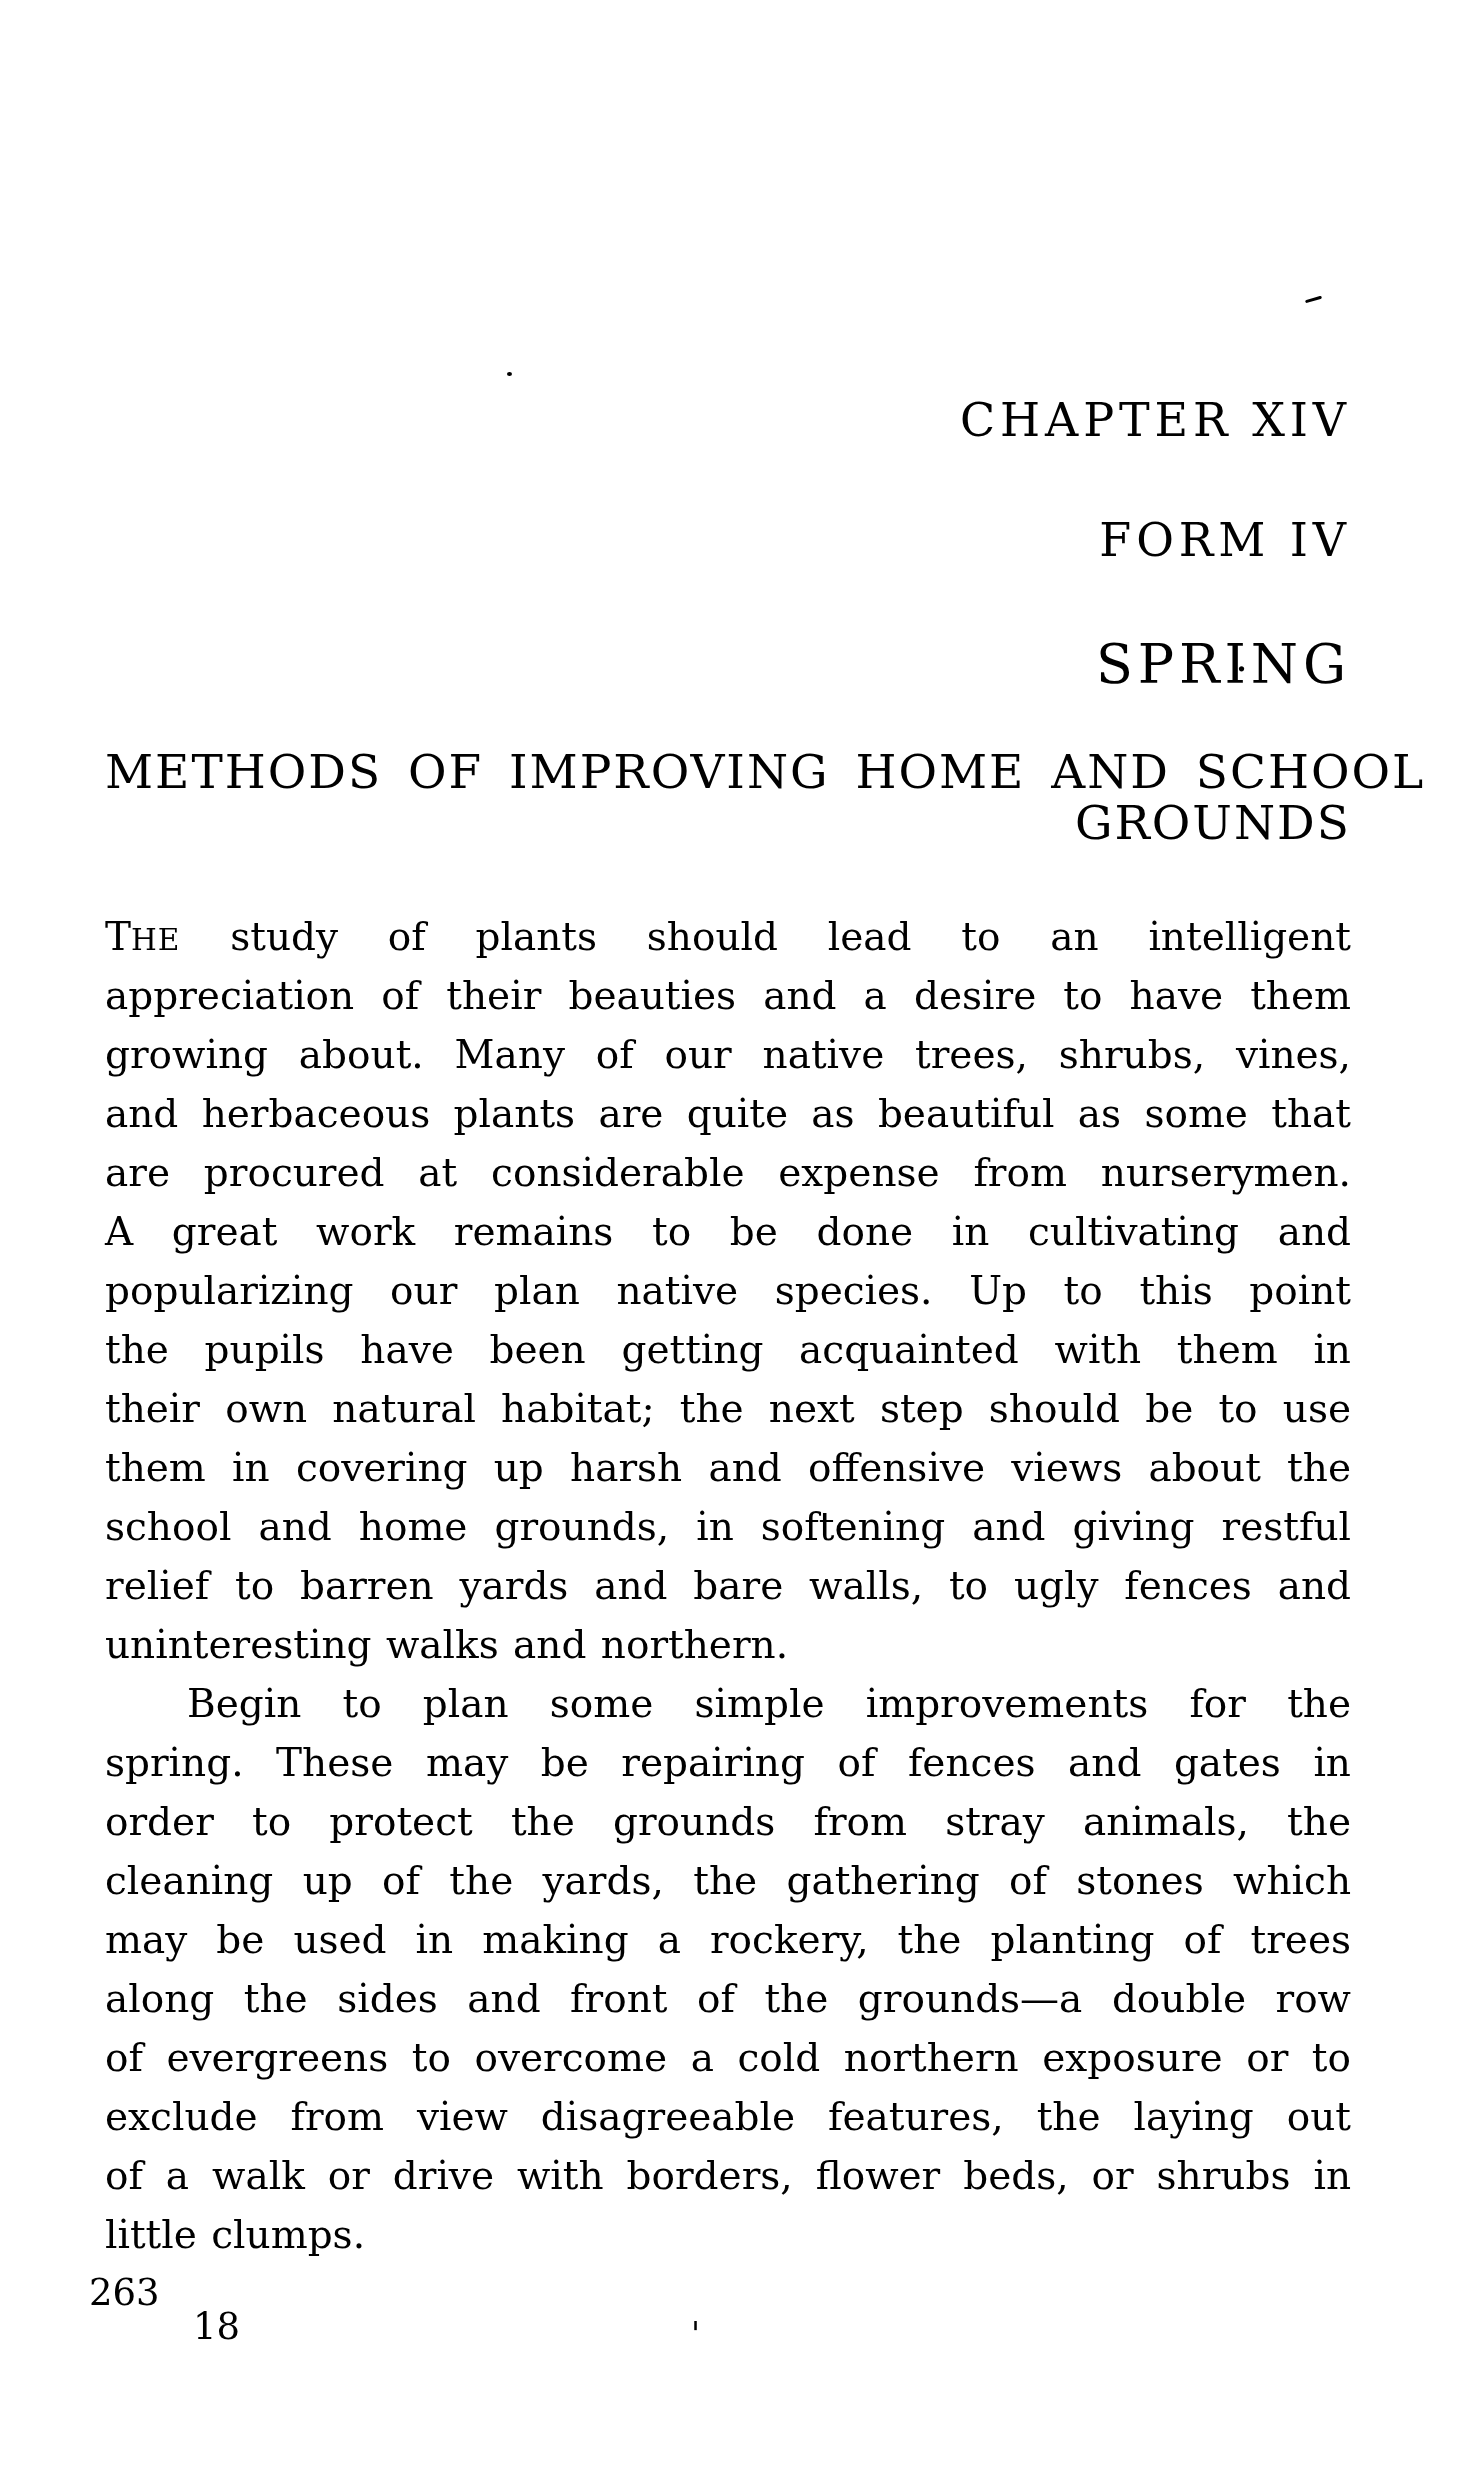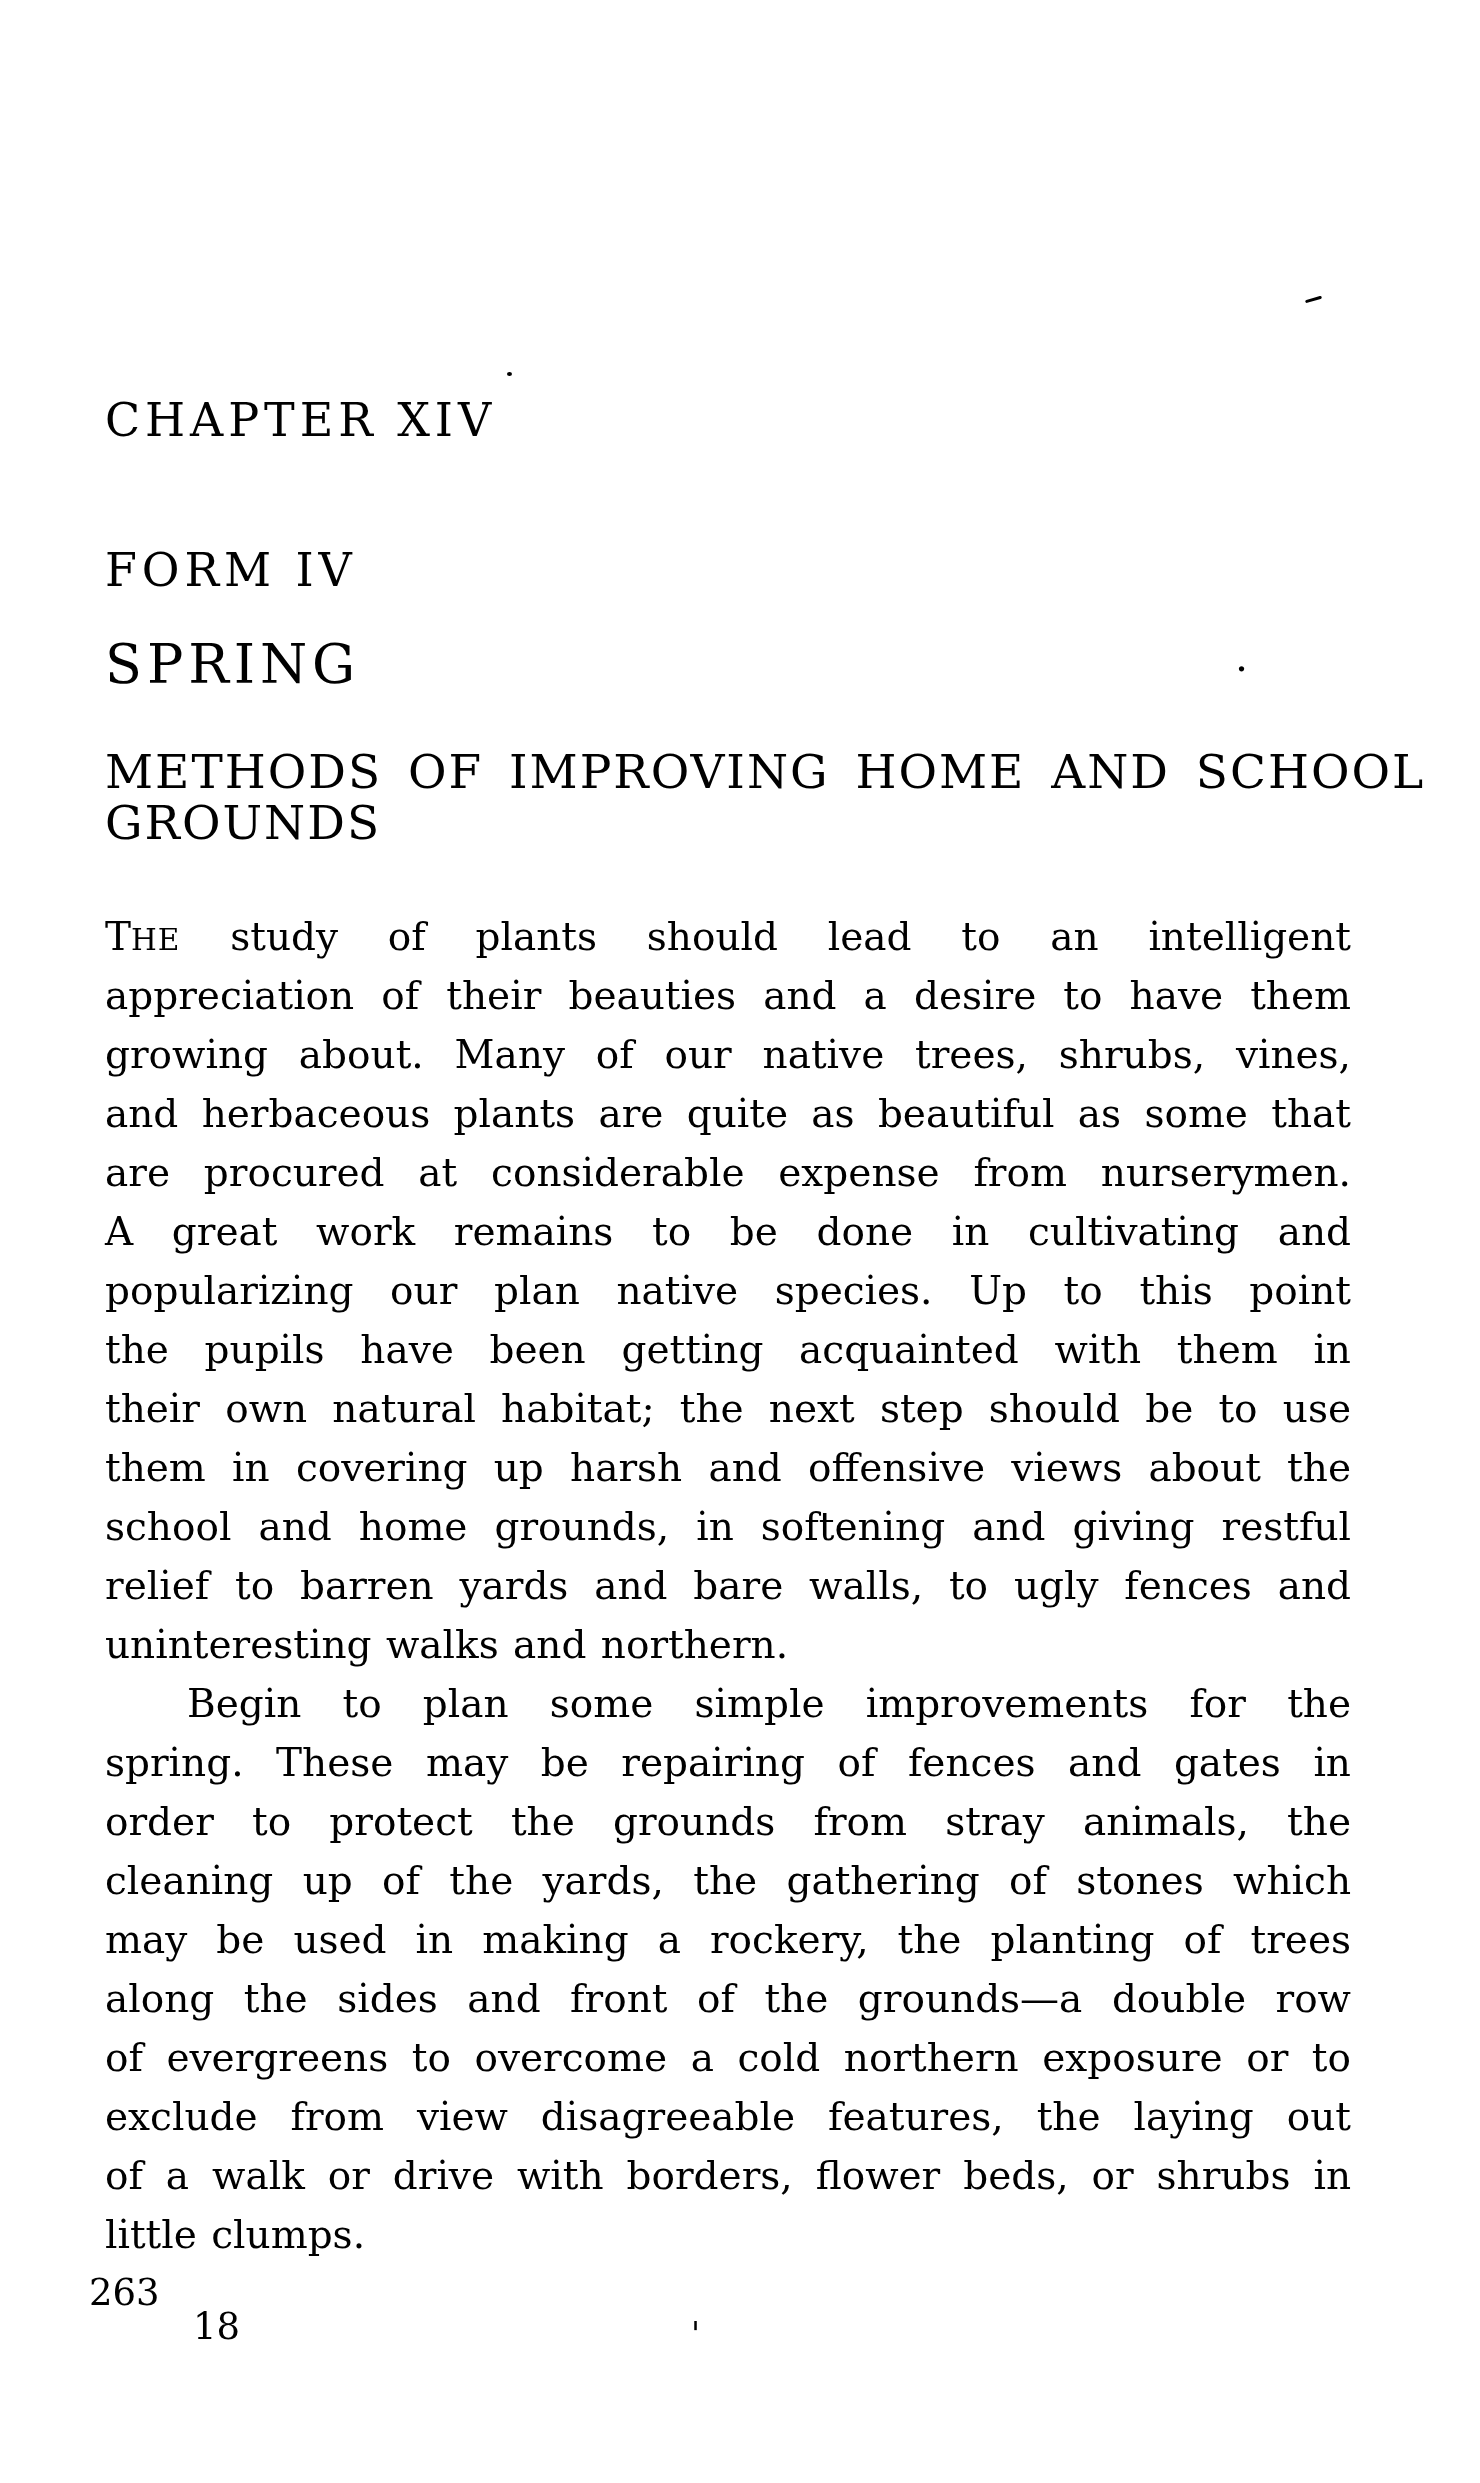--- a/index.html
+++ b/index.html
@@ -3,24 +3,24 @@
 <meta charset="utf-8">
 <style>
   html,body { margin:0; padding:0; background:#e8e8e8; }
   .sheet {
     position:relative; width:1481px; height:2483px;
     background:#ffffff; overflow:hidden;
     font-family:"DejaVu Serif", serif; color:#000;
   }
   .heading {
     position:absolute; left:105px; width:1246px;
-    text-align:left; white-space:nowrap;
+    text-align:right; white-space:nowrap;
   }
   #chapter-heading { top:393px; font-size:46px; letter-spacing:4.9px; }
-  #form-heading    { top:513px; font-size:46px; letter-spacing:4.9px;margin-top:30px; }
+  #form-heading    { top:513px; font-size:46px; letter-spacing:4.9px; }
   #season-heading  { top:633px; font-size:54px; letter-spacing:4.9px; }
   #section-heading { top:746px; font-size:47px; letter-spacing:2px;
                      word-spacing:8.9px; line-height:51px; }
   .body-block {
     position:absolute; left:105px; top:906px; width:1246px;
     font-size:39px; line-height:61px; word-spacing:2px;
   }
   .bline { height:59px; text-align:justify; text-align-last:justify; }
   .bline.end { text-align-last:left; }
   .bline.indent { text-indent:82px; }

